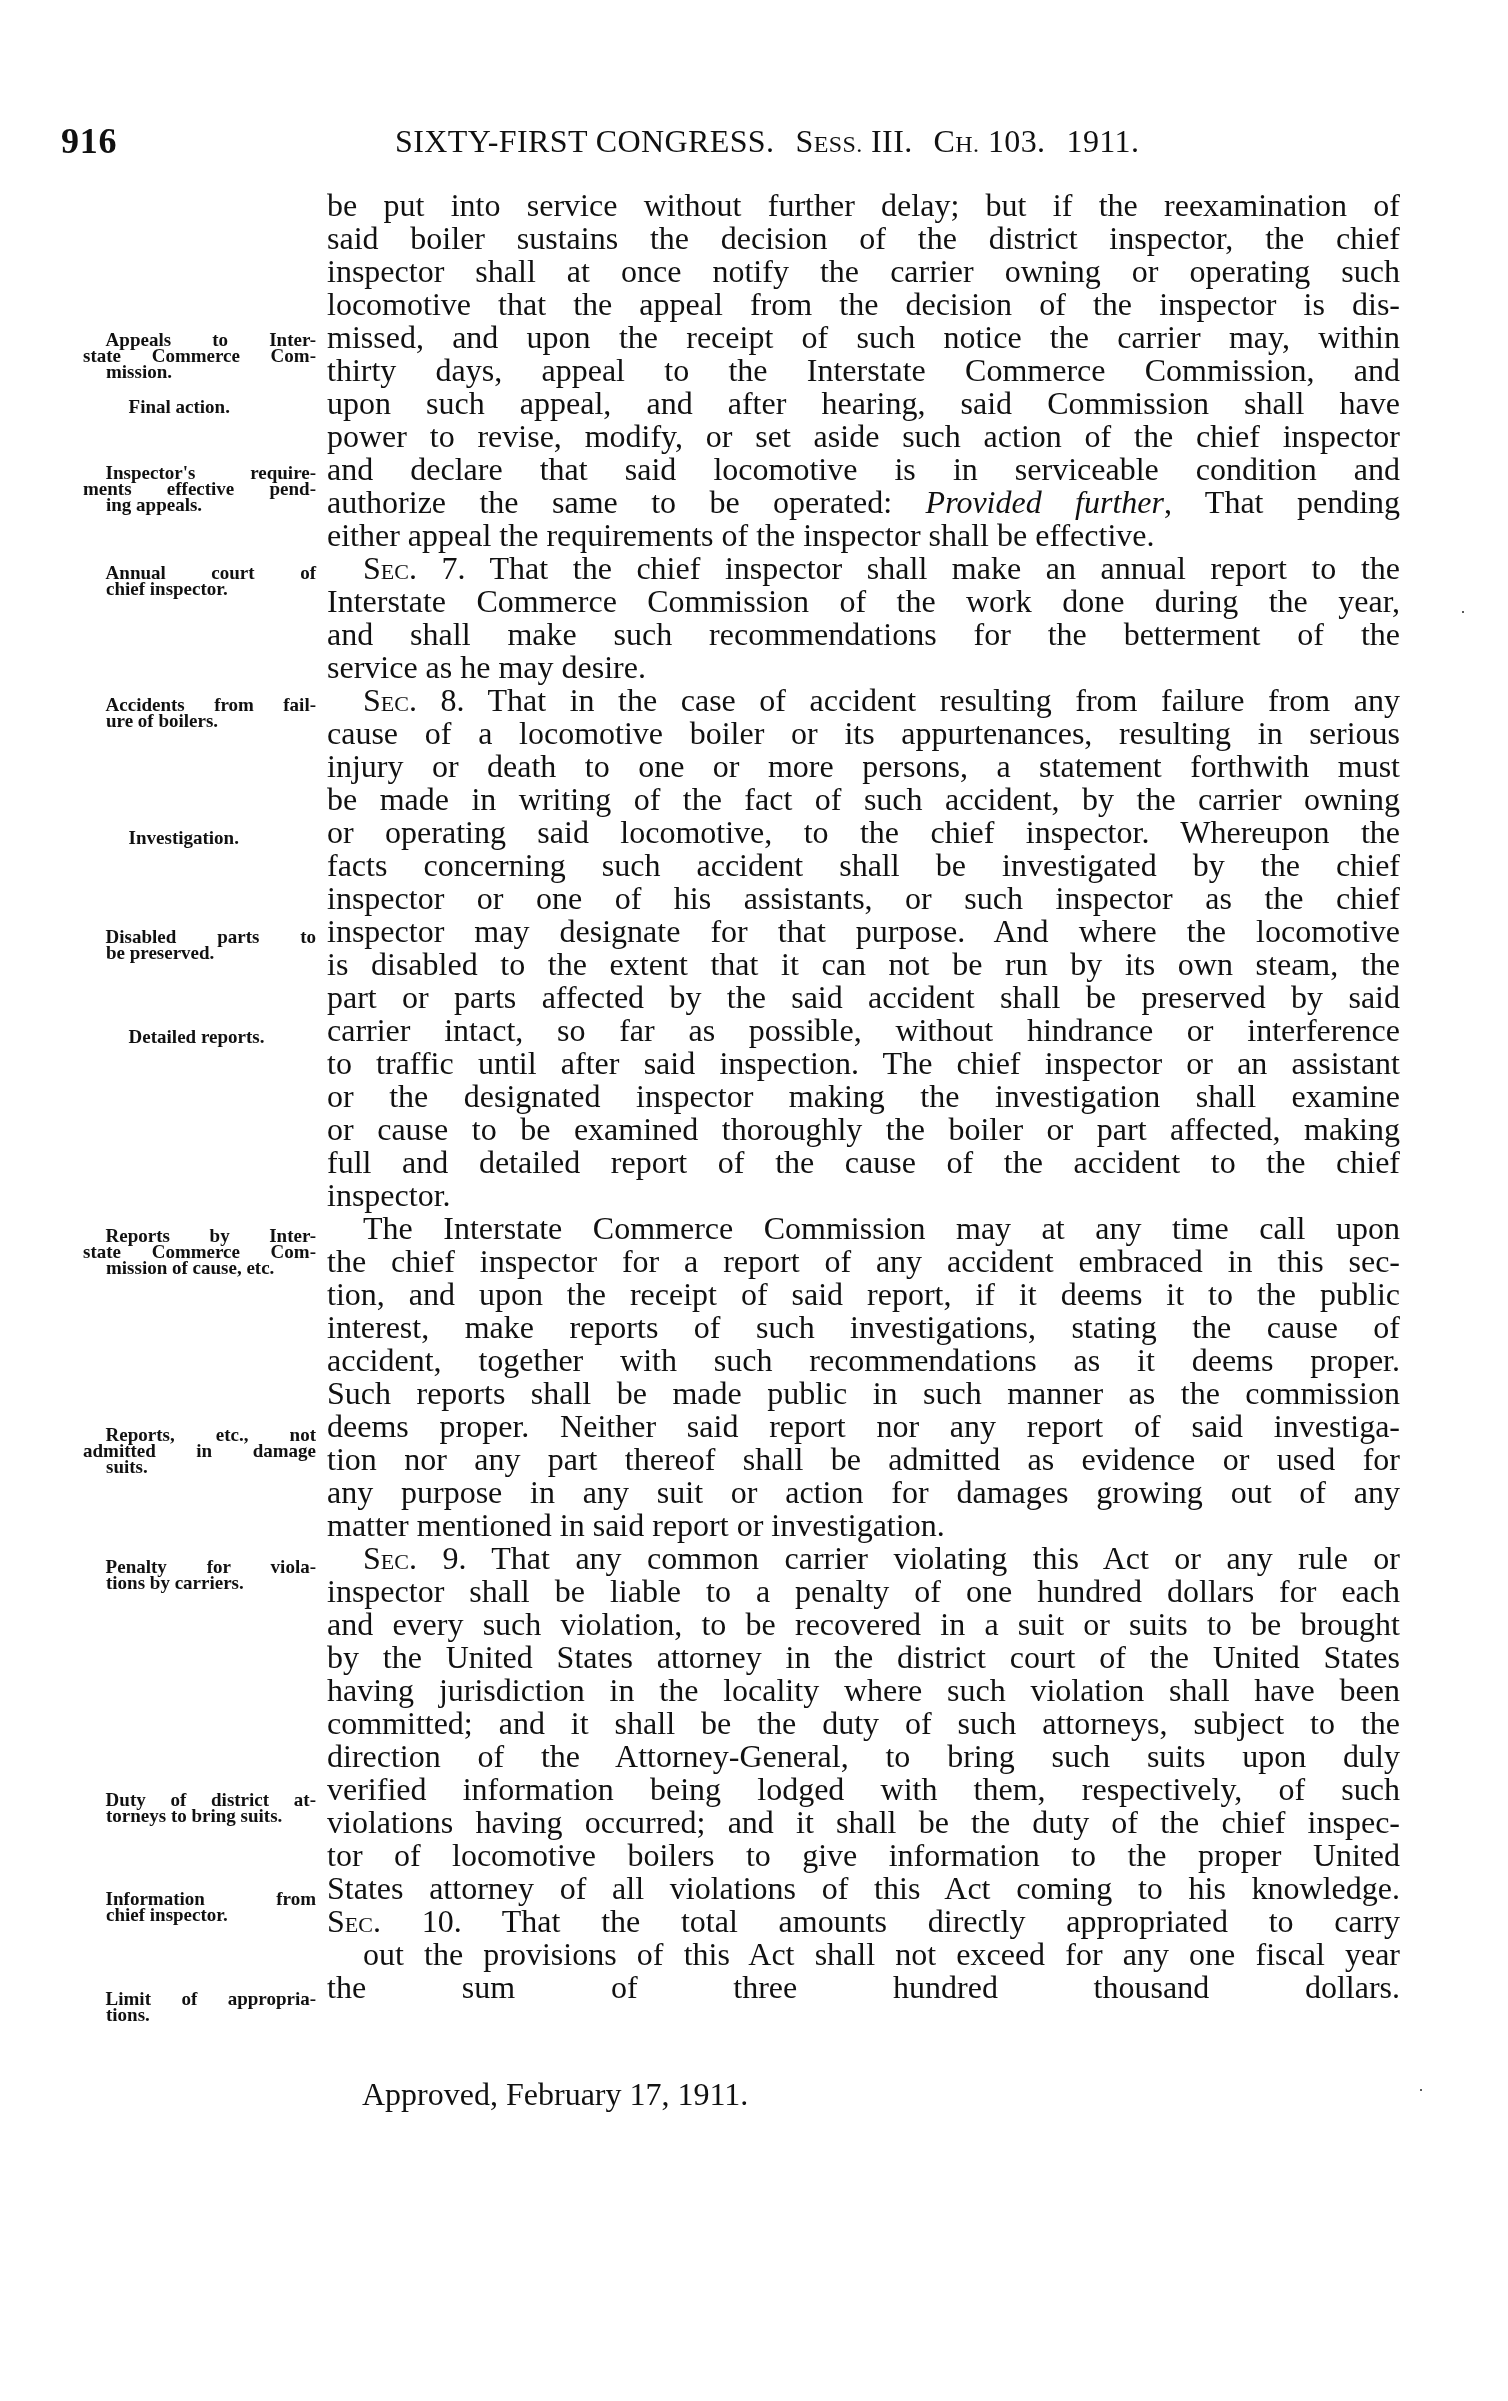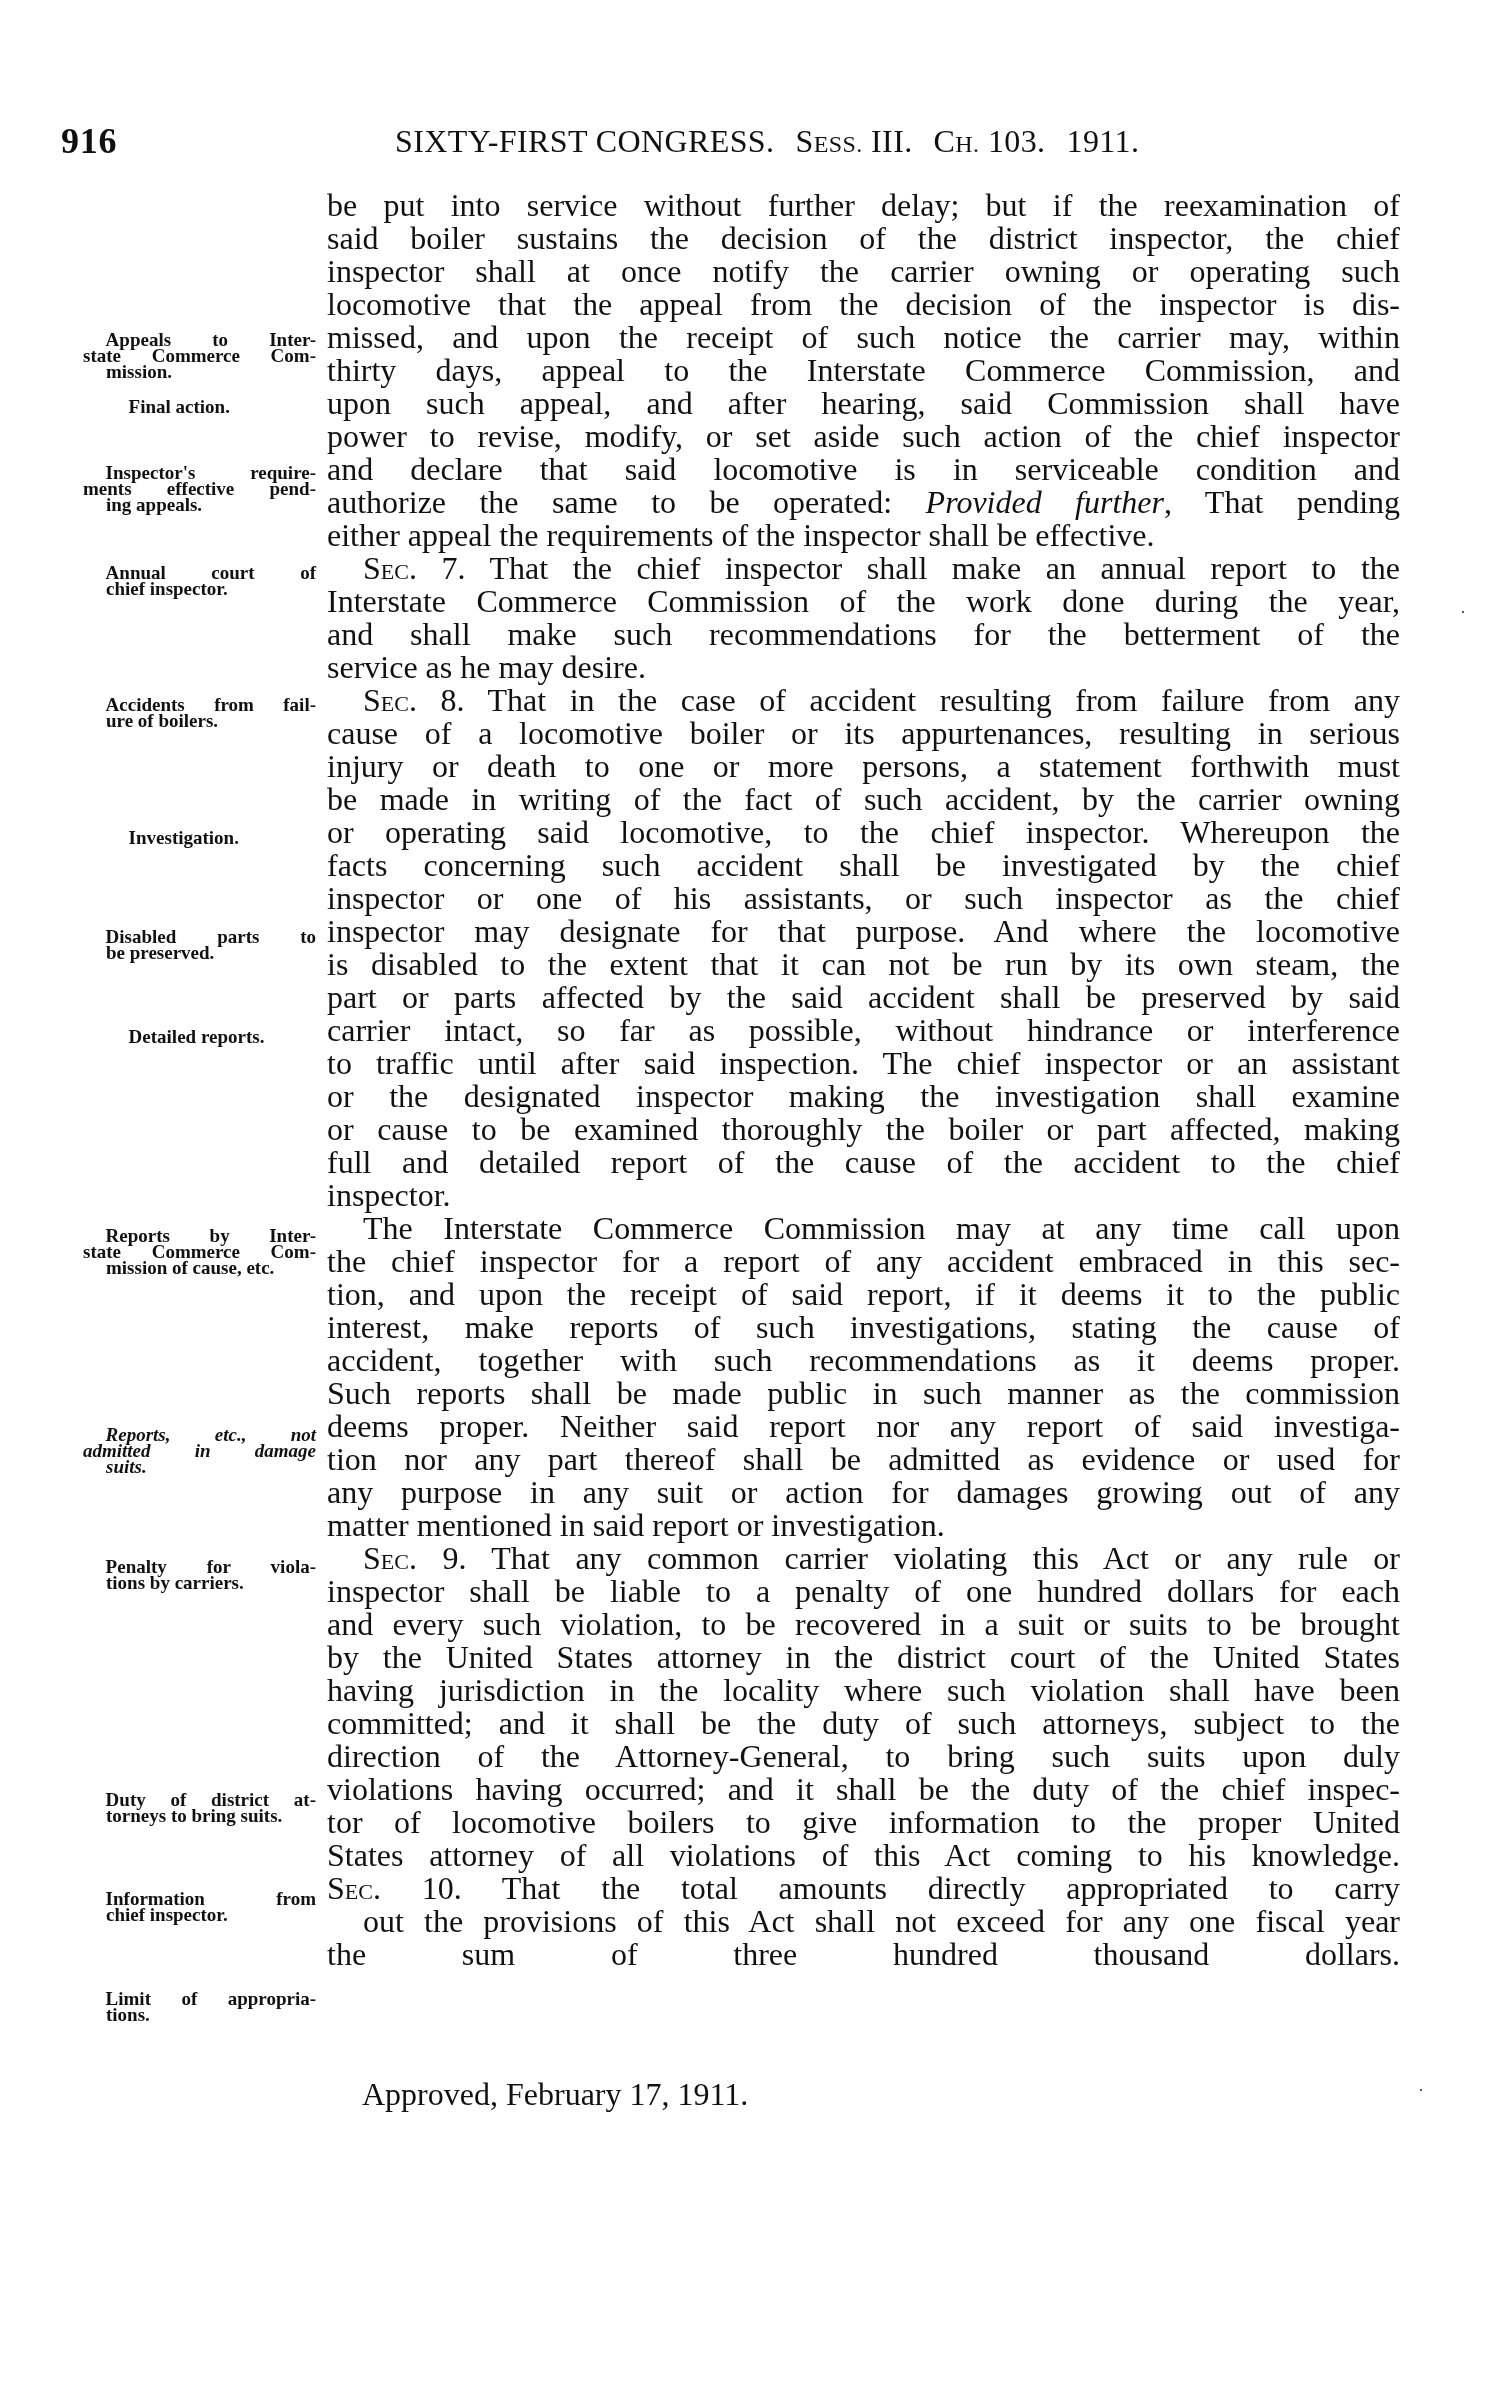--- a/index.html
+++ b/index.html
@@ -69,21 +69,21 @@
         <span class="nl end">be preserved.</span>
       </div>
       <div class="note" style="top: 1029px;">
         <span class="nl first end">Detailed reports.</span>
       </div>
       <div class="note" style="top: 1228px;">
         <span class="nl first">Reports by Inter-</span>
         <span class="nl">state Commerce Com-</span>
         <span class="nl end">mission of cause, etc.</span>
       </div>
-      <div class="note" style="top: 1427px; font-style: italic;">
+      <div class="note" style="top: 1427px;">
         <span class="nl first">Reports, etc., not</span>
         <span class="nl">admitted in damage</span>
         <span class="nl end">suits.</span>
       </div>
       <div class="note" style="top: 1559px;">
         <span class="nl first">Penalty for viola-</span>
         <span class="nl end">tions by carriers.</span>
       </div>
       <div class="note" style="top: 1792px;">
         <span class="nl first">Duty of district at-</span>
@@ -141,20 +141,21 @@
       <span class="line">tion nor any part thereof shall be admitted as evidence or used for</span>
       <span class="line">any purpose in any suit or action for damages growing out of any</span>
       <span class="line last">matter mentioned in said report or investigation.</span>
       <span class="line indent"><span class="sc">Sec. 9.</span> That any common carrier violating this Act or any rule or</span>
       <span class="line">inspector shall be liable to a penalty of one hundred dollars for each</span>
       <span class="line">and every such violation, to be recovered in a suit or suits to be brought</span>
       <span class="line">by the United States attorney in the district court of the United States</span>
       <span class="line">having jurisdiction in the locality where such violation shall have been</span>
       <span class="line">committed; and it shall be the duty of such attorneys, subject to the</span>
       <span class="line">direction of the Attorney-General, to bring such suits upon duly</span>
+      <span class="line">verified information being lodged with them, respectively, of such</span>
       <span class="line">violations having occurred; and it shall be the duty of the chief inspec-</span>
       <span class="line">tor of locomotive boilers to give information to the proper United</span>
       <span class="line">States attorney of all violations of this Act coming to his knowledge.</span>
       <span class="line"><span class="sc">Sec. 10.</span> That the total amounts directly appropriated to carry</span>
       <span class="line indent">out the provisions of this Act shall not exceed for any one fiscal year</span>
       <span class="line">the sum of three hundred thousand dollars.</span>
     </div>
 
   <div class="approved">Approved, February 17, 1911.</div>
 

